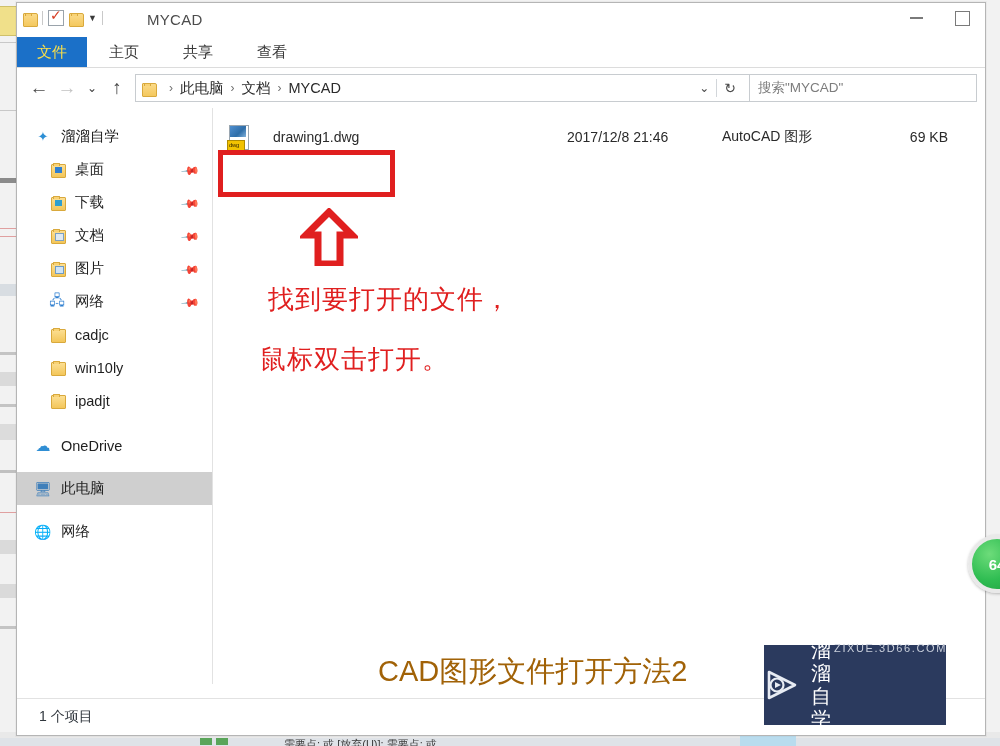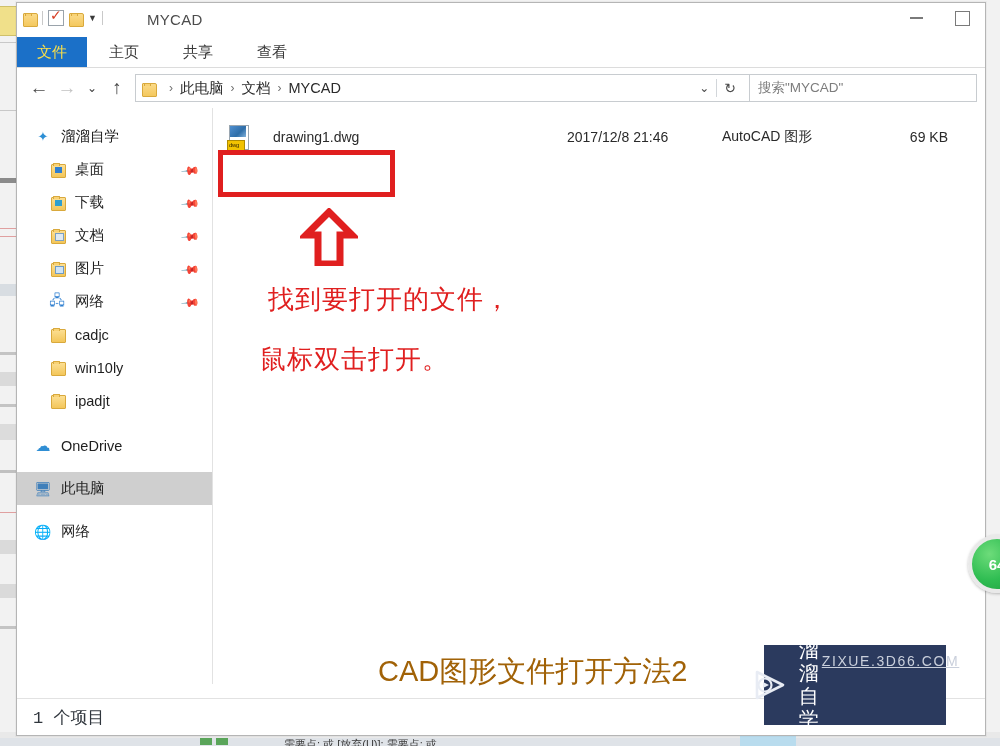--- a/index.html
+++ b/index.html
@@ -106,39 +106,39 @@
   .dwgico{width:22px;height:24px;position:relative;flex:0 0 auto;}
   .dwgico .pg{position:absolute;left:2px;top:0;width:18px;height:23px;background:#fff;border:1px solid #9aa6b0;}
   .dwgico .blue{position:absolute;left:3px;top:1px;width:16px;height:11px;
     background:linear-gradient(135deg,#4f8fd0 0%,#2f6ea8 60%,#7fb0da 100%);}
   .dwgico .wht{position:absolute;left:3px;top:12px;width:16px;height:5px;background:#fff;}
   .dwgico .yel{position:absolute;left:0;top:15px;width:16px;height:9px;background:#f2c200;border:1px solid #b08c00;}
   .dwgico .yel s{position:absolute;left:1px;top:1px;font-size:6px;color:#3a2c00;text-decoration:none;
     font-family:"Liberation Sans",sans-serif;letter-spacing:-.3px;}
 
   
-  #status{height:36px;border-top:1px solid #e2e2e2;display:flex;align-items:center;padding-left:16px;
-    background:#fff;font-size:17px;color:#30363d;font-family:Liberation Mono, monospace;}
+  #status{height:36px;border-top:1px solid #e2e2e2;display:flex;align-items:center;padding-left:22px;
+    background:#fff;font-size:14px;color:#30363d;}
   #status-inner{position:absolute;left:0;right:0;bottom:0;}
 
   
   .redbox{position:absolute;border:5px solid #e01f1f;box-sizing:border-box;}
   #arrow{position:absolute;left:300px;top:208px;width:58px;height:58px;}
   .anno{position:absolute;color:#e01f1f;font-size:26px;letter-spacing:1px;white-space:nowrap;
     font-family:"Liberation Sans","DejaVu Sans",sans-serif;}
   #caption{position:absolute;left:378px;top:652px;color:#a16207;font-size:29px;white-space:nowrap;}
 
   
   #wm{position:absolute;left:764px;top:645px;width:182px;height:80px;background:#2b3a5e;
     display:flex;align-items:center;justify-content:center;gap:10px;}
   #wm .play{width:38px;height:38px;position:relative;}
   #wm .play svg{display:block;}
   #wm .txt{display:flex;flex-direction:row;align-items:flex-start;}
   #wm .t1{color:#fff;font-size:20px;letter-spacing:3px;line-height:23px;}
-  #wm .t2{color:#c9cfdb;font-size:14px;letter-spacing:1.6px;margin-top:14px;text-decoration:underline;}
+  #wm .t2{color:#c9cfdb;font-size:11px;letter-spacing:1.6px;margin-top:3px;}
 
   
   #badge64{position:absolute;left:968px;top:535px;width:50px;height:50px;border-radius:50%;
     background:radial-gradient(circle at 35% 30%,#6ddc7a 0%,#2fbd52 55%,#1f9e40 100%);
     border:4px solid #e9e9e9;display:flex;align-items:center;justify-content:center;
     color:#fff;font-size:15px;font-weight:bold;box-shadow:0 1px 3px rgba(0,0,0,.25);}
 
   
   .sb{position:absolute;background:#b9dcee;}
 </style>

